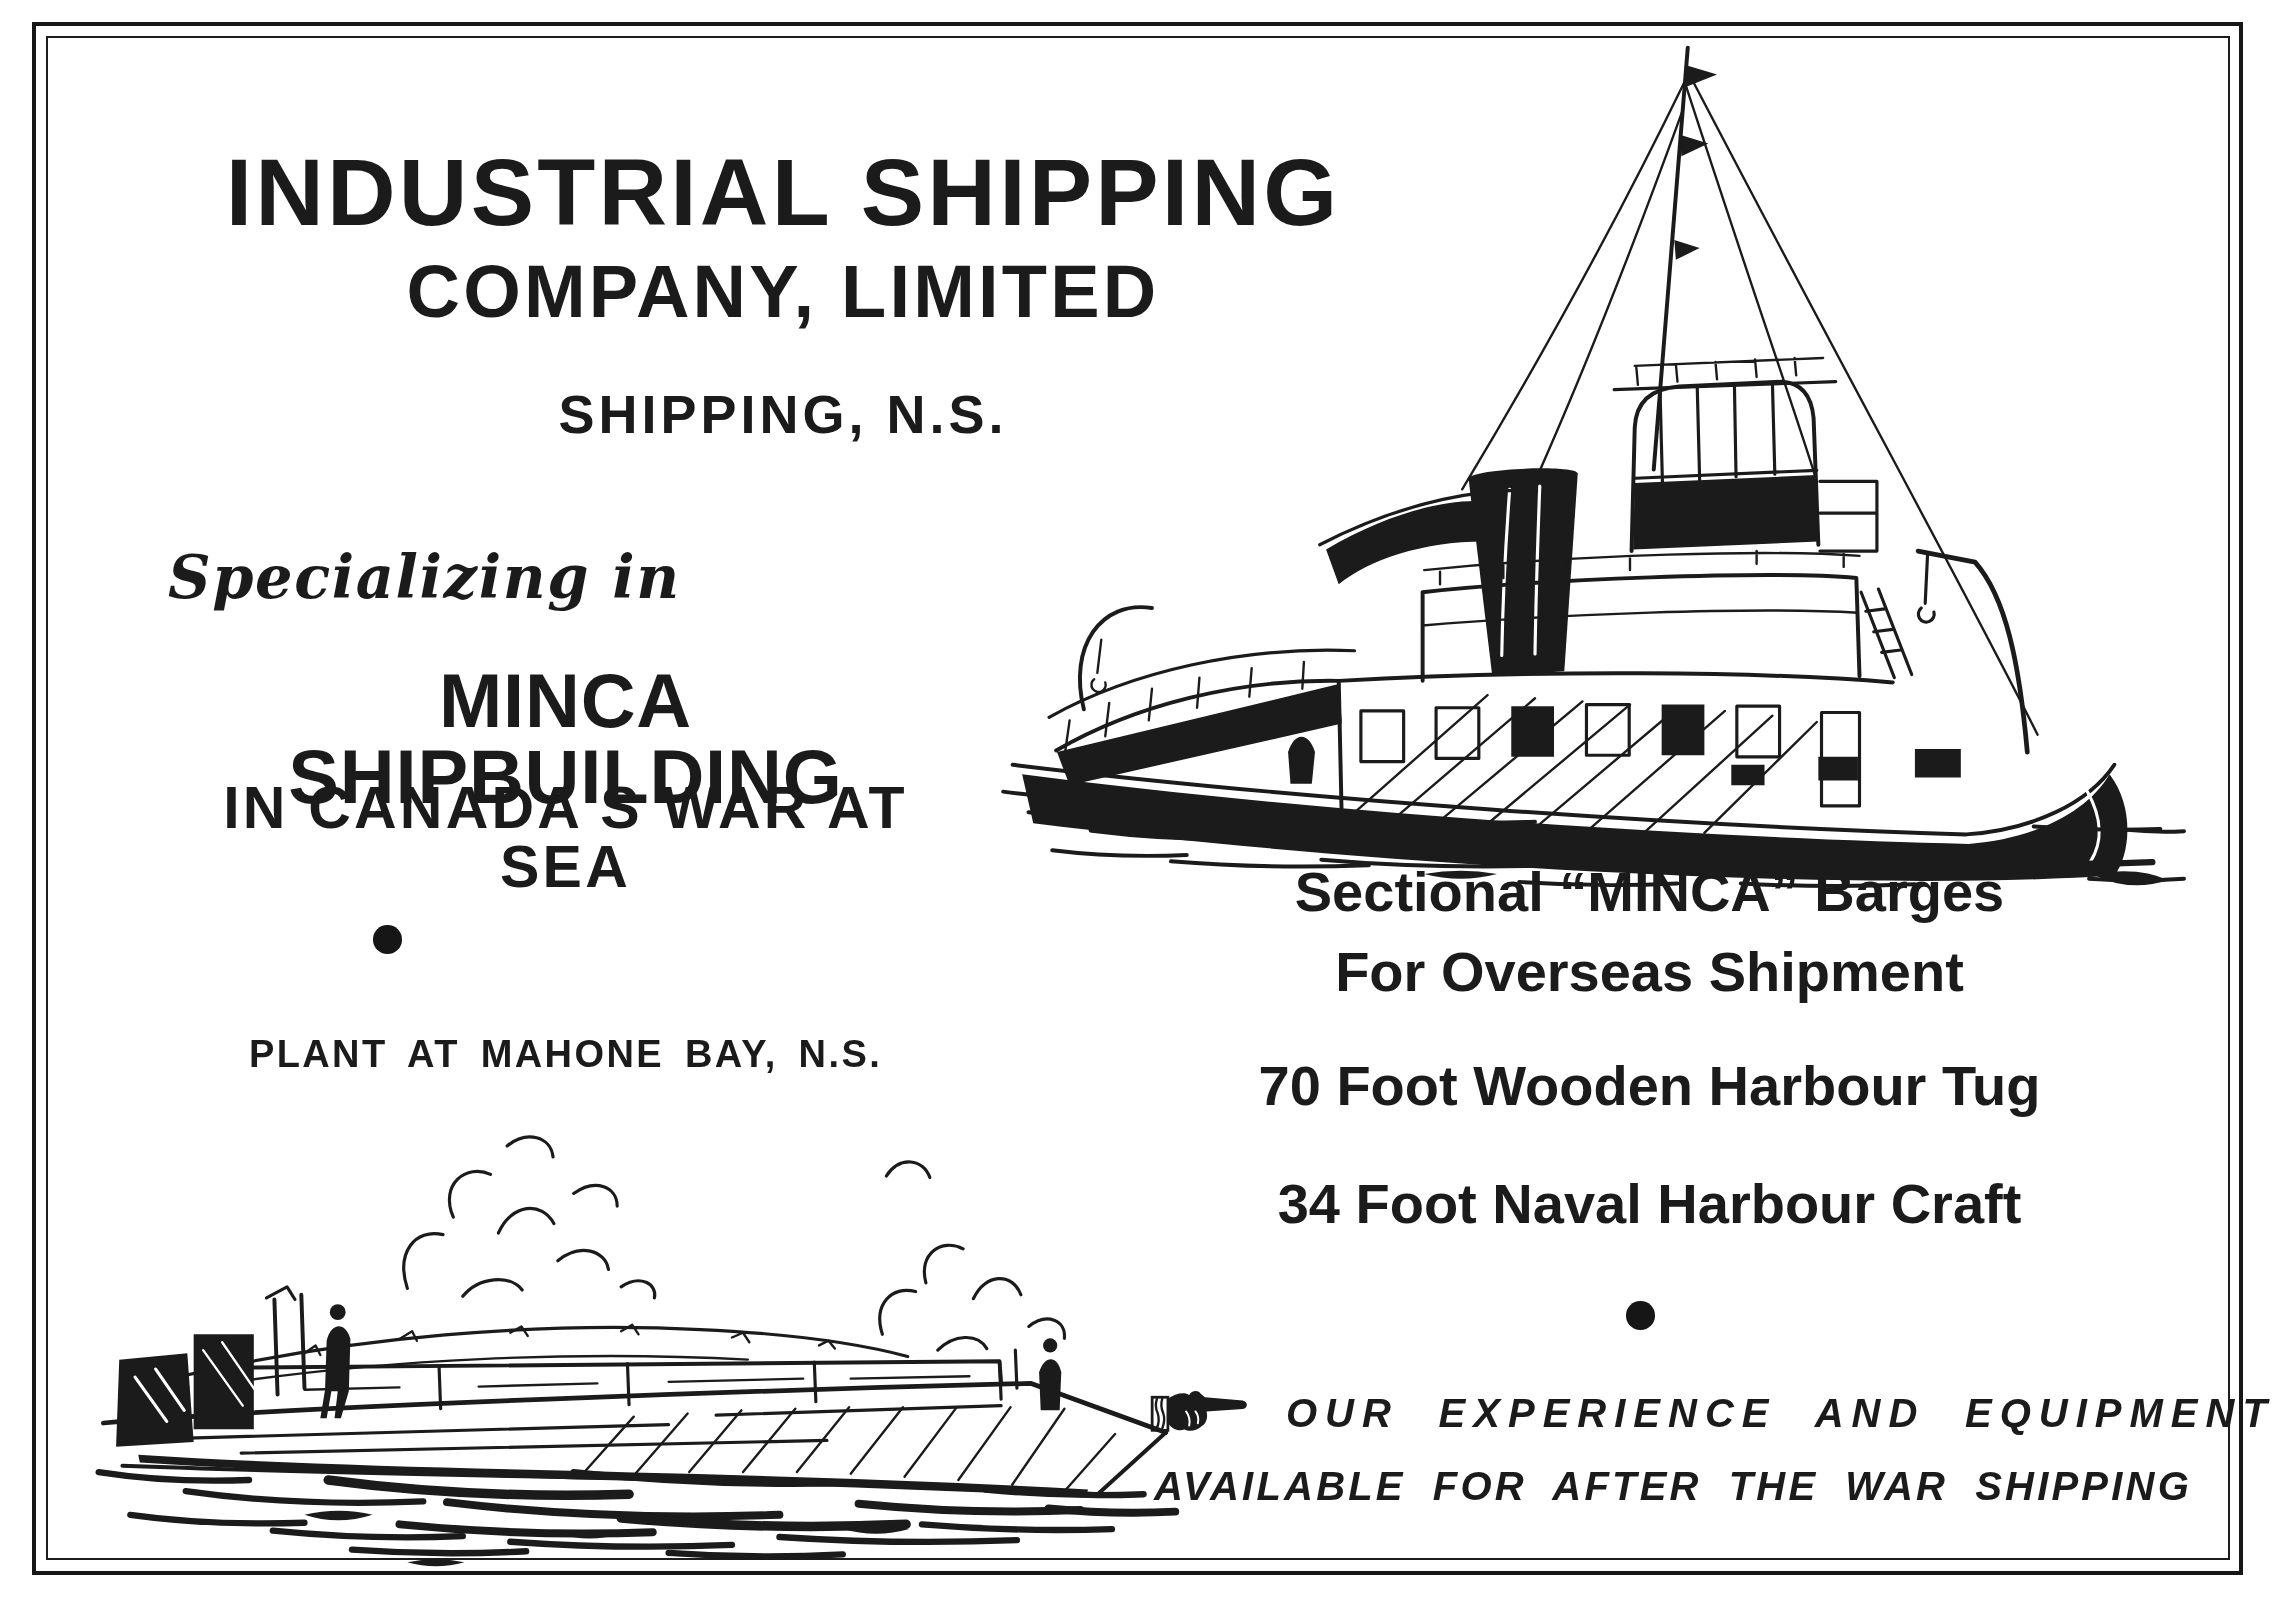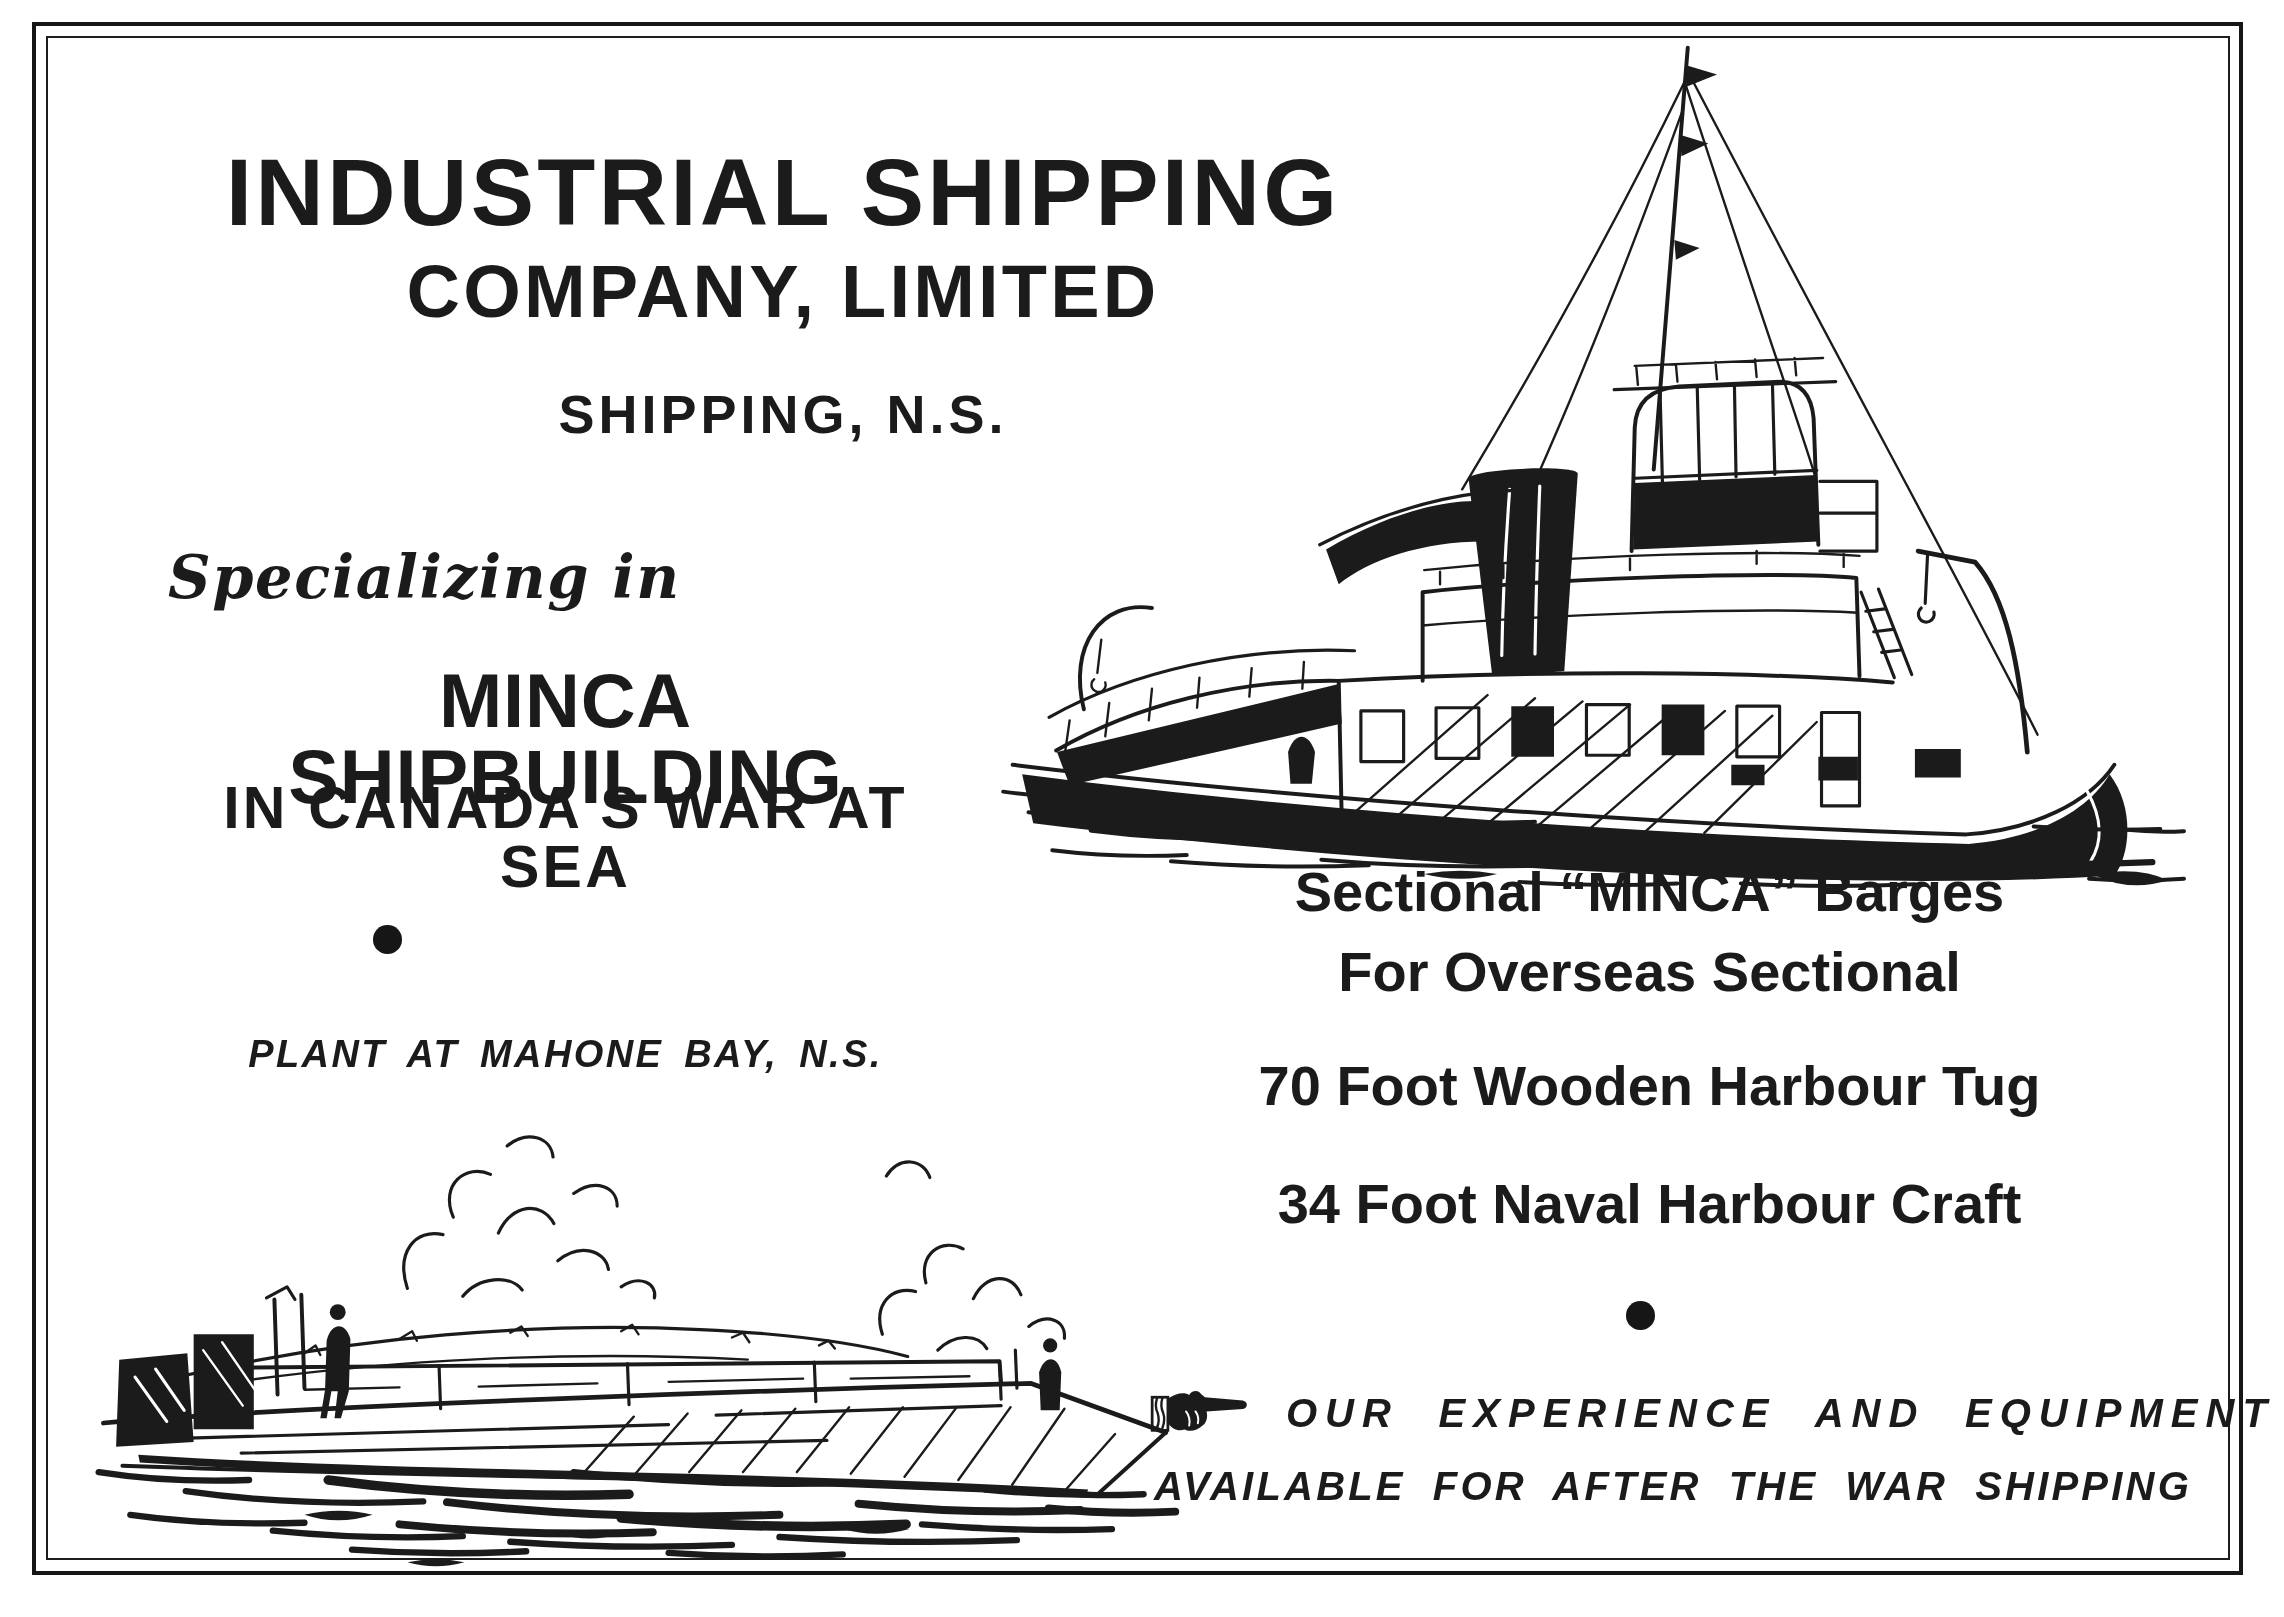--- a/index.html
+++ b/index.html
@@ -53,24 +53,24 @@
   <div class="abs frame-inner"></div>
 
   <div class="abs ctr b headline" style="left:154px;top:125px;width:1258px;">INDUSTRIAL SHIPPING</div>
   <div class="abs ctr b headline2" style="left:154px;top:255px;width:1258px;">COMPANY, LIMITED</div>
   <div class="abs ctr b headline3" style="left:154px;top:387px;width:1258px;">SHIPPING, N.S.</div>
 
   <div class="abs script" style="left:168px;top:548px;">Specializing in</div>
   <div class="abs ctr b wood" style="left:162px;top:663px;width:807px;">MINCA SHIPBUILDING</div>
   <div class="abs ctr b war" style="left:162px;top:779px;width:807px;">IN CANADA'S WAR AT SEA</div>
   <div class="abs dot" style="left:373px;top:925px;"></div>
-  <div class="abs ctr b plant" style="left:162px;top:1035px;width:807px;font-style:italic;">PLANT AT MAHONE BAY, N.S.</div>
+  <div class="abs ctr b plant" style="left:162px;top:1035px;width:807px;">PLANT AT MAHONE BAY, N.S.</div>
 
   <div class="abs ctr b rline" style="left:1250px;top:864px;width:799px;">Sectional “MINCA” Barges</div>
-  <div class="abs ctr b rline" style="left:1250px;top:944px;width:799px;">For Overseas Sectional</div>
+  <div class="abs ctr b rline" style="left:1250px;top:944px;width:799px;">For Overseas Shipment</div>
   <div class="abs ctr b rline" style="left:1250px;top:1058px;width:799px;">70 Foot Wooden Harbour Tug</div>
   <div class="abs ctr b rline" style="left:1250px;top:1176px;width:799px;">34 Foot Naval Harbour Craft</div>
   <div class="abs dot" style="left:1626px;top:1301px;"></div>
 
   <div class="abs footline" style="left:1149px;top:1387px;align-items:center;">
     <svg class="sketch" width="104" height="52" viewBox="0 0 132 66">
       <rect x="4" y="13" width="20" height="42" fill="#ffffff" stroke="#1b1b1b" stroke-width="3.5"></rect>
       <path class="sk w3" d="M10,15 q-3,10 1,18 q3,10 -1,19 M17,14 q-3,10 1,19 q3,9 -1,19"></path>
       <path class="ink" d="M24,15 C33,8 45,6 51,10 C54,4 63,3 66,9 L71,13 L119,17 C126,18.5 126,26.5 119,28 L73,31 C75,38 73,45 68,49 C61,56 51,57 45,54 C37,57 29,53 25,47 Z"></path>
       <path class="wht" style="stroke-width:2.5px" d="M47,31 q6,8 4,18 M59,31 q5,7 3,15"></path>

